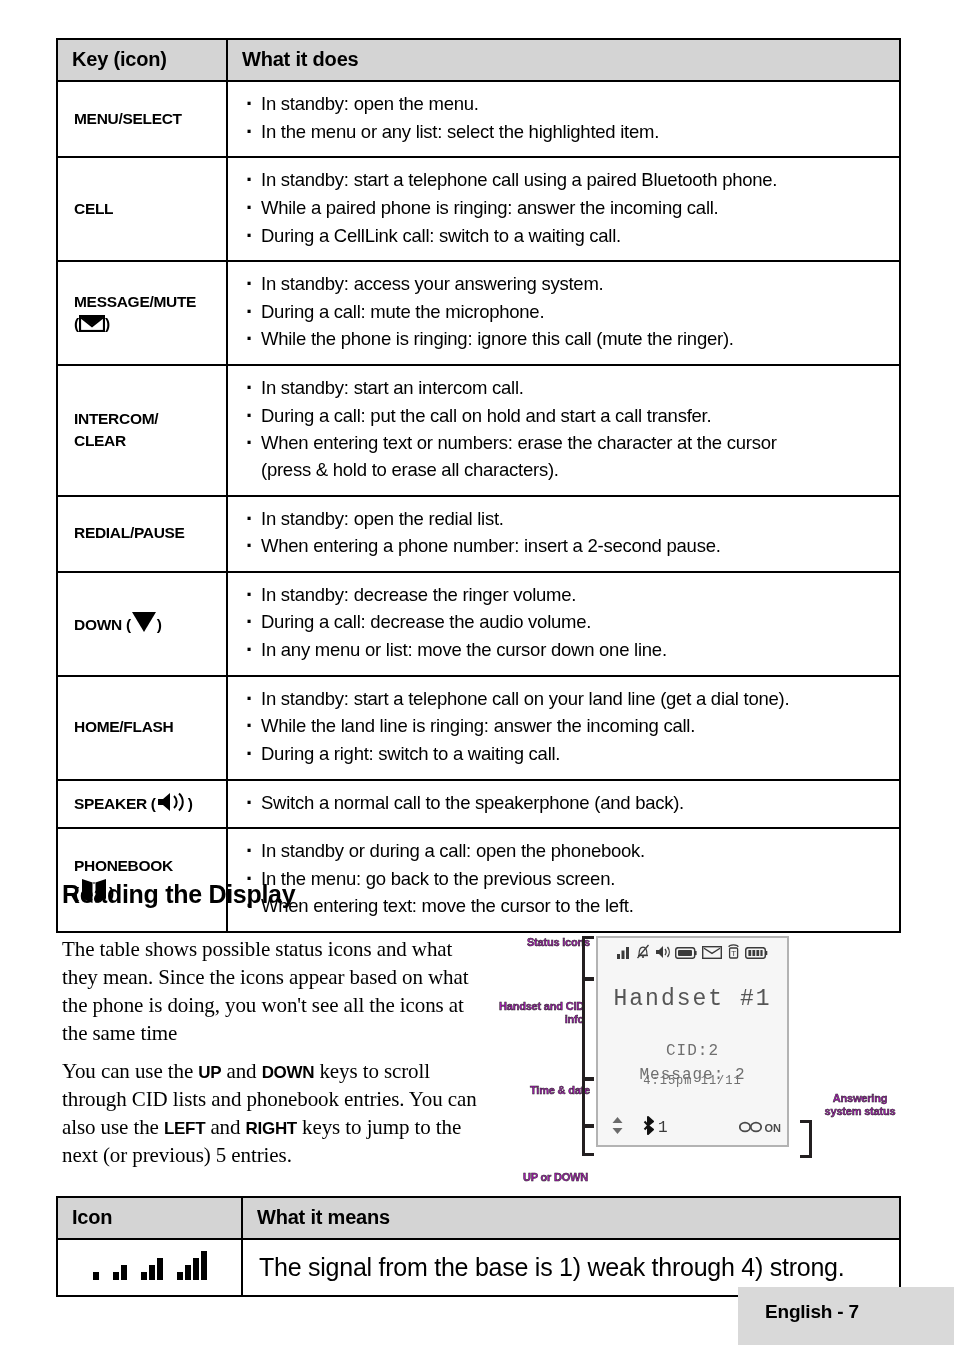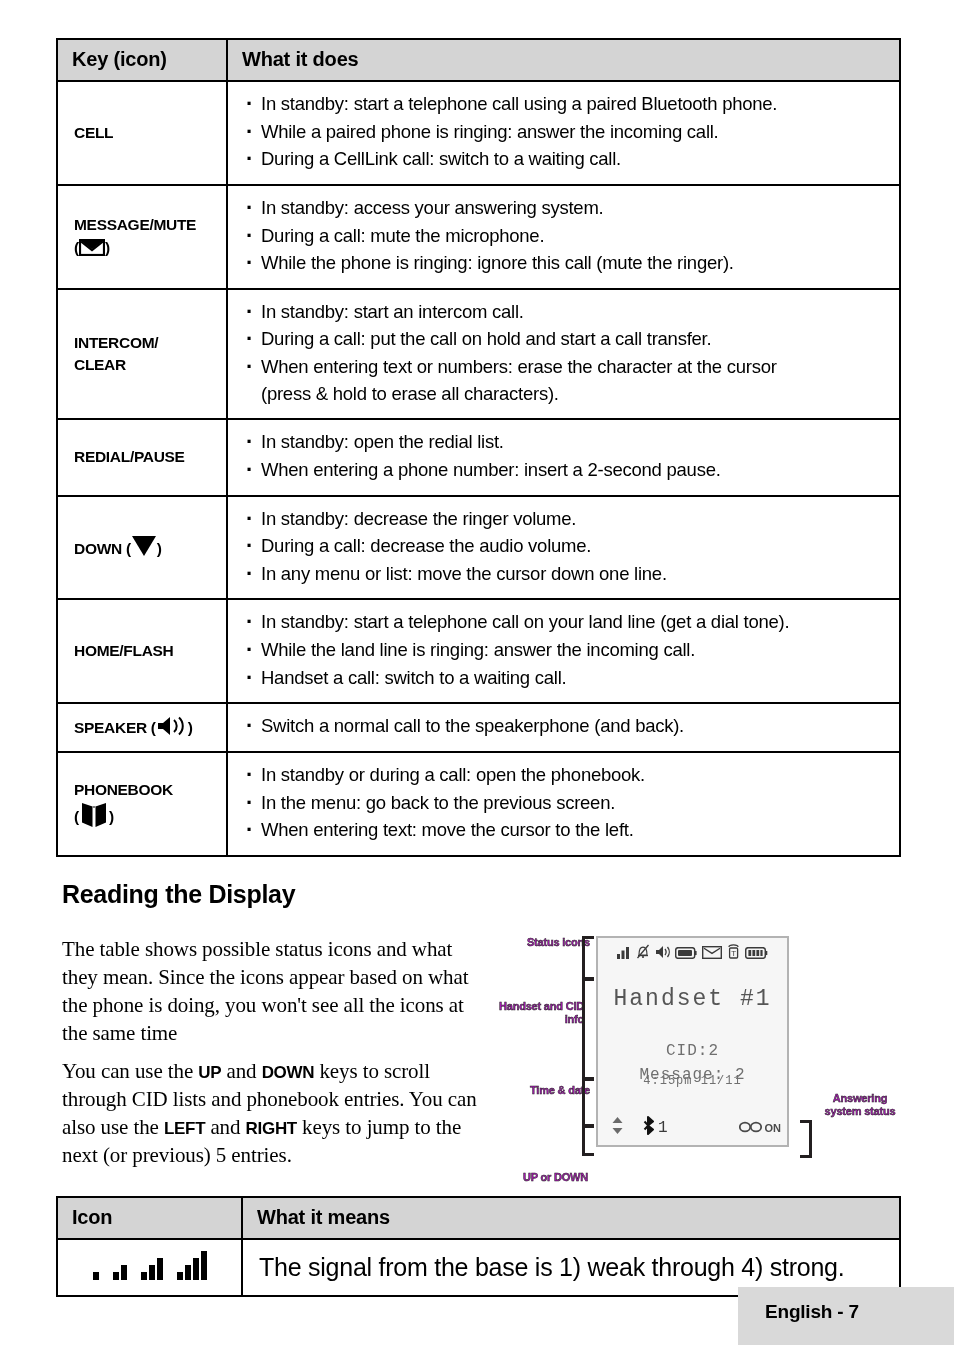--- a/index.html
+++ b/index.html
@@ -258,20 +258,31 @@
       <col>
     </colgroup>
   <thead>
     <tr>
       <th class="hdr">Key (icon)</th>
       <th class="hdr">What it does</th>
     </tr>
   </thead>
   <tbody>
 
+    <tr>
+      <td class="keycell">
+        <span>MENU/SELECT</span>
+      </td>
+      <td class="desc">
+        <ul>
+          <li>In standby: open the menu.</li>
+          <li>In the menu or any list: select the highlighted item.</li>
+        </ul>
+      </td>
+    </tr>
 
     <tr>
       <td class="keycell">
         <span>CELL</span>
       </td>
       <td class="desc">
         <ul>
           <li>In standby: start a telephone call using a paired Bluetooth phone.</li>
           <li>While a paired phone is ringing: answer the incoming call.</li>
           <li>During a CellLink call: switch to a waiting call.</li>
@@ -340,21 +351,21 @@
     </tr>
 
     <tr>
       <td class="keycell">
         <span>HOME/FLASH</span>
       </td>
       <td class="desc">
         <ul>
           <li>In standby: start a telephone call on your land line (get a dial tone).</li>
           <li>While the land line is ringing: answer the incoming call.</li>
-          <li>Handset a call: switch to a waiting call.</li>
+          <li>During a right: switch to a waiting call.</li>
         </ul>
       </td>
     </tr>
 
     <tr>
       <td class="keycell">
         <span>SPEAKER</span>
         <span> (<span class="ic"><svg width="32" height="20" viewBox="0 0 32 20">
                 <polygon points="2,7 7,7 14,1 14,19 7,13 2,13" fill="#000"></polygon>
                 <path d="M18,4 A8,8 0 0 1 18,16" fill="none" stroke="#000" stroke-width="2"></path>

